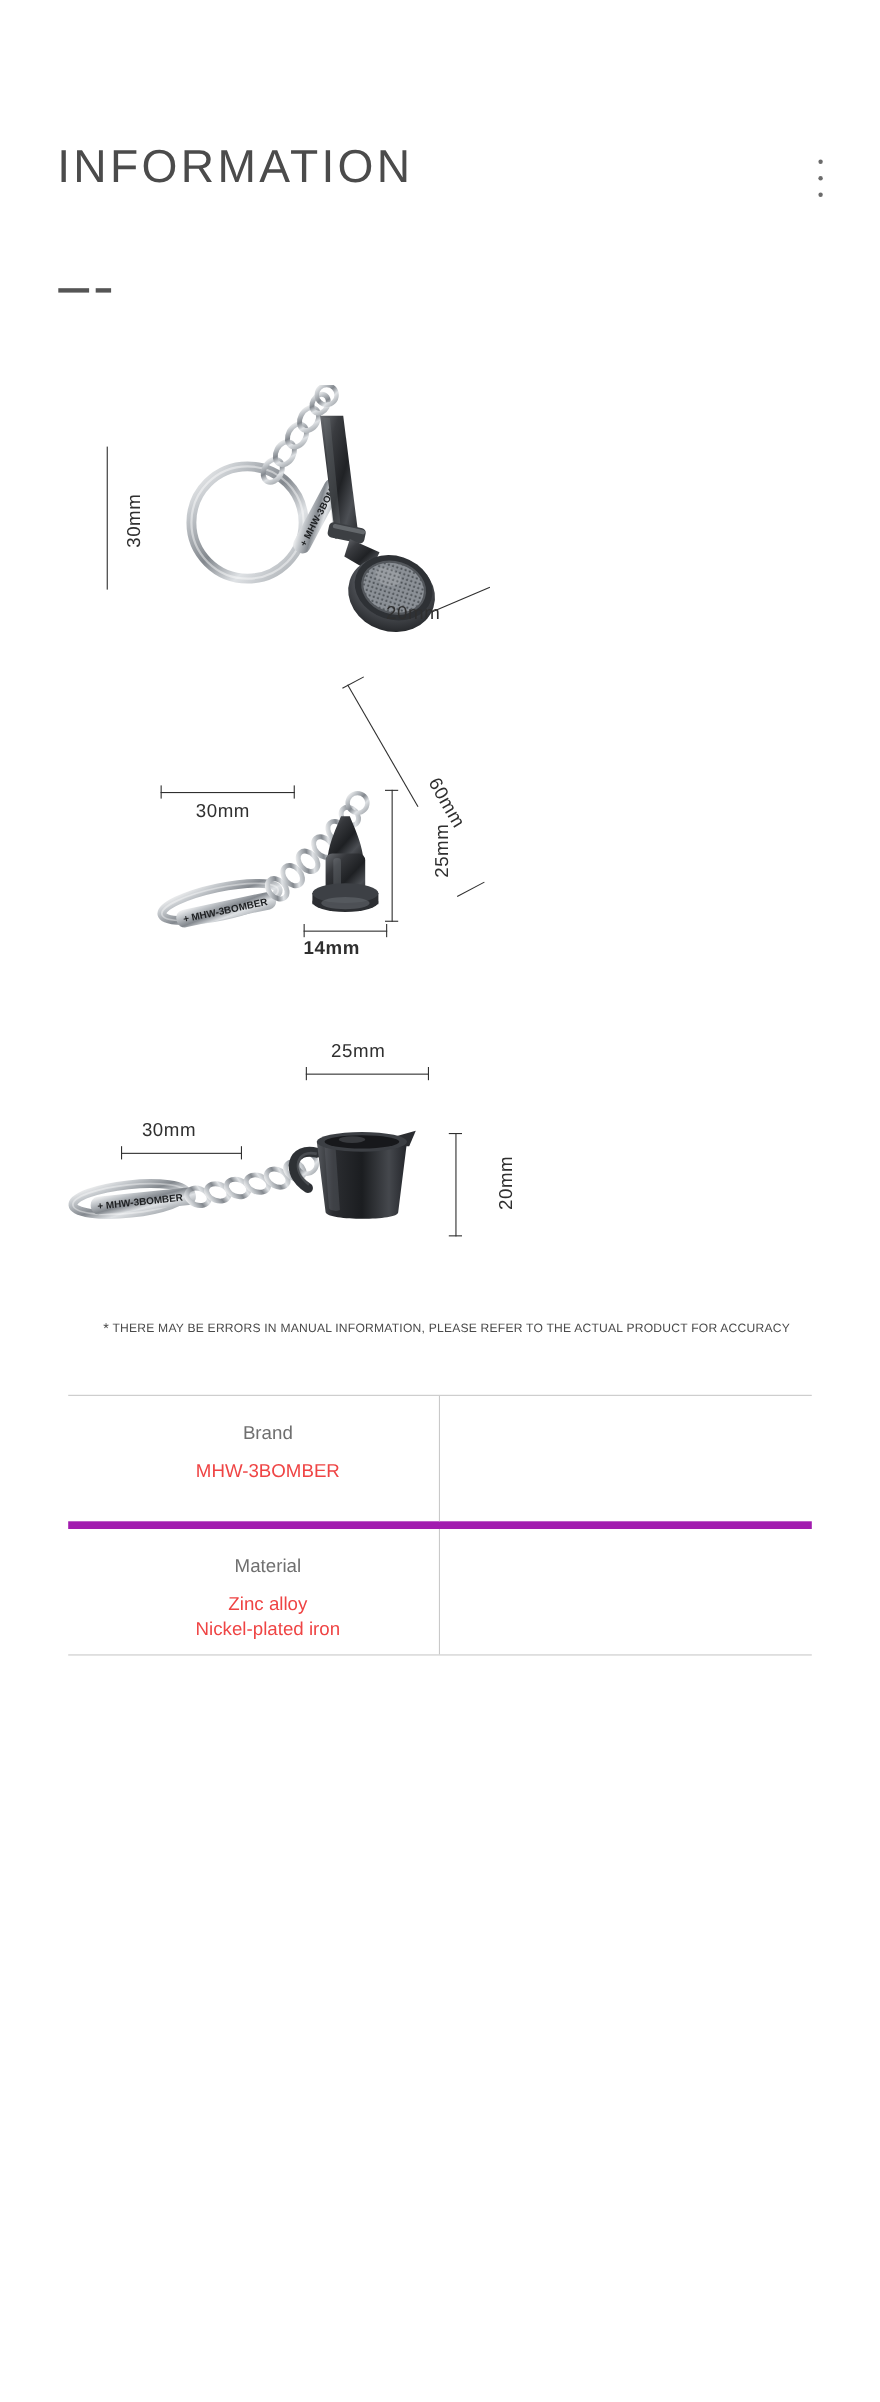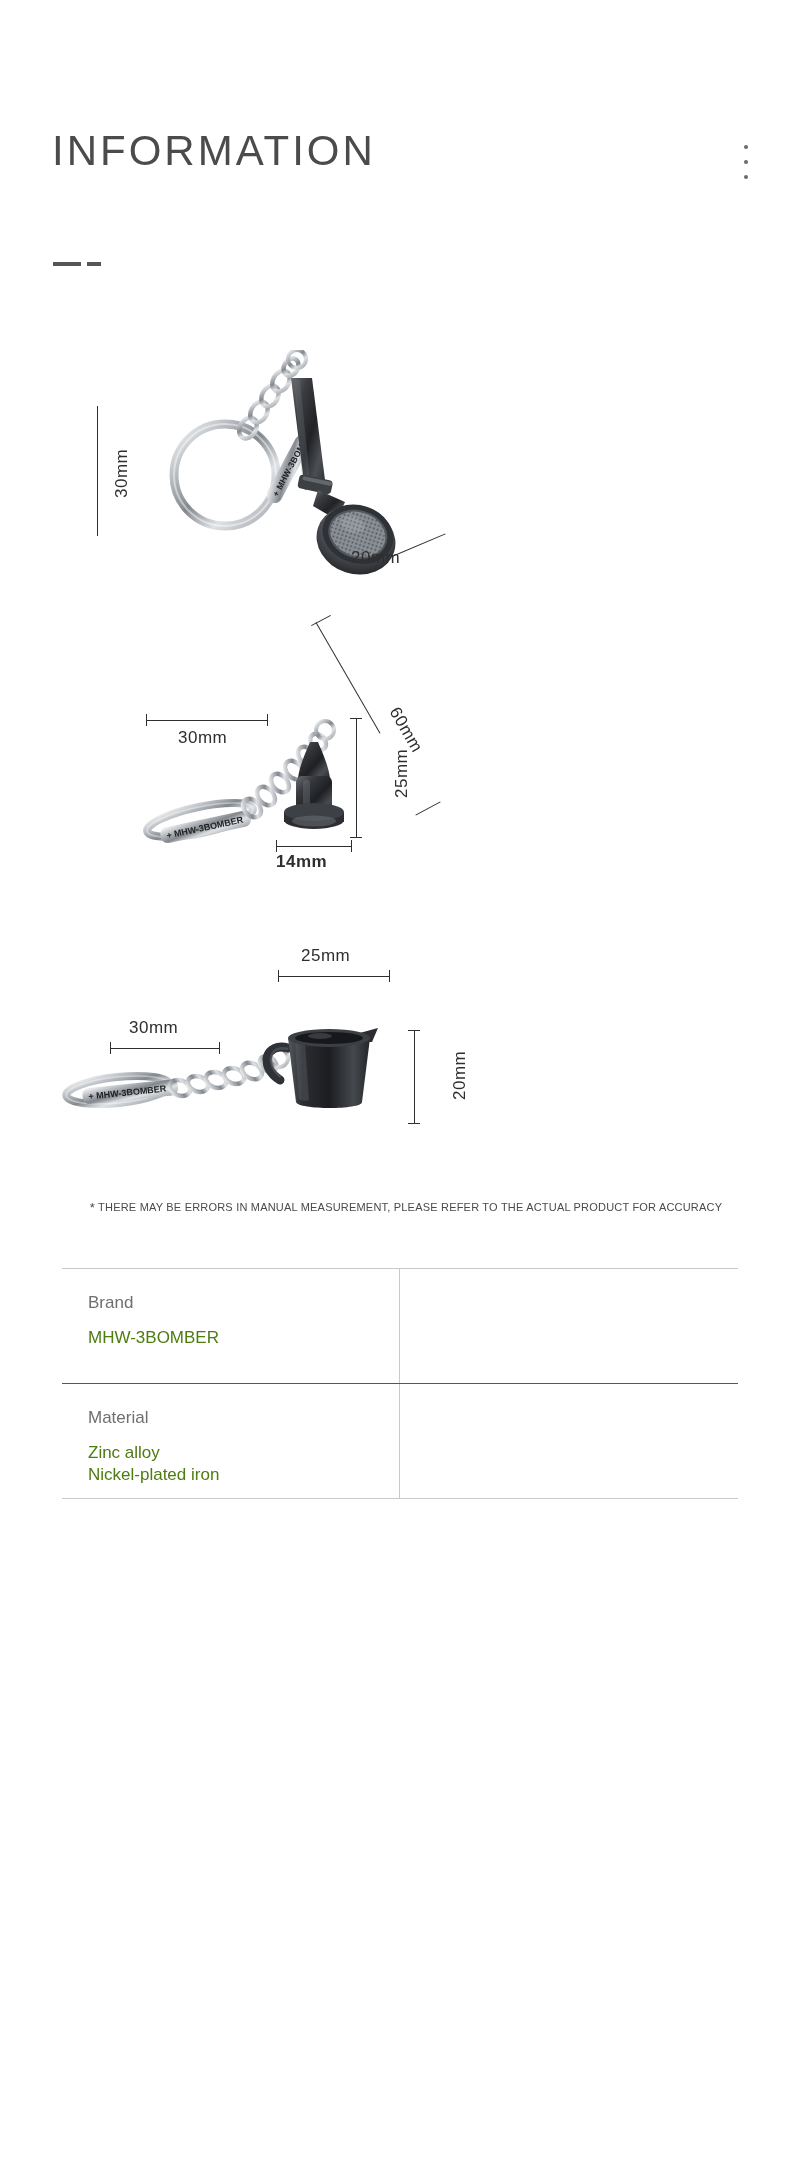--- a/index.html
+++ b/index.html
@@ -119,39 +119,40 @@
     position: absolute;
     left: 62px;
     top: 1268px;
     width: 676px;
     border-top: 1px solid #c9c9c9;
     border-bottom: 1px solid #c9c9c9;
   }
   .spec-row {
     display: flex;
     height: 114px;
+    text-align: center;
   }
   .spec-row + .spec-row {
-    border-top: 1px solid #a21caf;
+    border-top: 7px solid #a21caf;
   }
   .spec-cell {
     width: 50%;
     box-sizing: border-box;
     padding: 24px 0 0 26px;
   }
   .spec-cell.left { border-right: 1px solid #c9c9c9; }
   .spec-key {
     font-size: 17px;
     color: #6f6f6f;
     font-weight: 400;
     margin-bottom: 14px;
   }
   .spec-val {
     font-size: 17px;
-    color: #4d7c0f;
+    color: #ef4444;
     line-height: 1.28;
     white-space: pre-line;
   }
 </style>
 </head>
 <body>
 
 <div class="header">
   <div class="page-title">INFORMATION</div>
   <div class="menu-dots">
@@ -379,21 +380,21 @@
   <div class="dim-label" style="left:129px; top:88px;">30mm</div>
 
   <div class="leader v" style="left:414px; top:100px; height:94px;"></div>
   <div class="leader h" style="left:408px; top:100px; width:12px;"></div>
   <div class="leader h" style="left:408px; top:193px; width:12px;"></div>
   <div class="dim-label vertical" style="left:450px; top:170px;">20mm</div>
 </div>
 
 <div class="footnote">
   <span class="star">*</span>
-  <span>THERE MAY BE ERRORS IN MANUAL MEASUREMENT, PLEASE REFER TO THE ACTUAL PRODUCT FOR ACCURACY</span>
+  <span>THERE MAY BE ERRORS IN MANUAL INFORMATION, PLEASE REFER TO THE ACTUAL PRODUCT FOR ACCURACY</span>
 </div>
 
 <div class="spec-table">
 
   <div class="spec-row">
     <div class="spec-cell left">
       <div class="spec-key">Brand</div>
       <div class="spec-val">MHW-3BOMBER</div>
     </div>
   </div>

